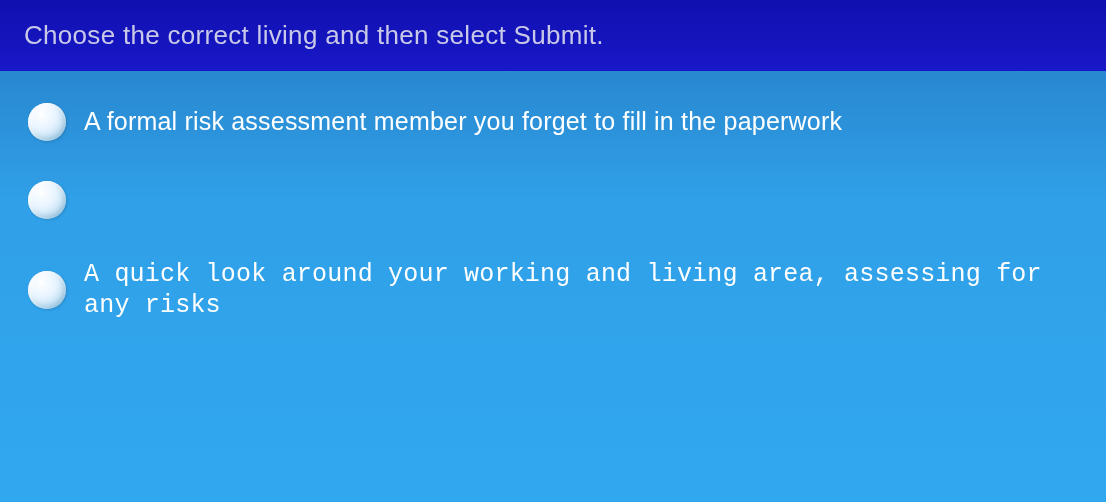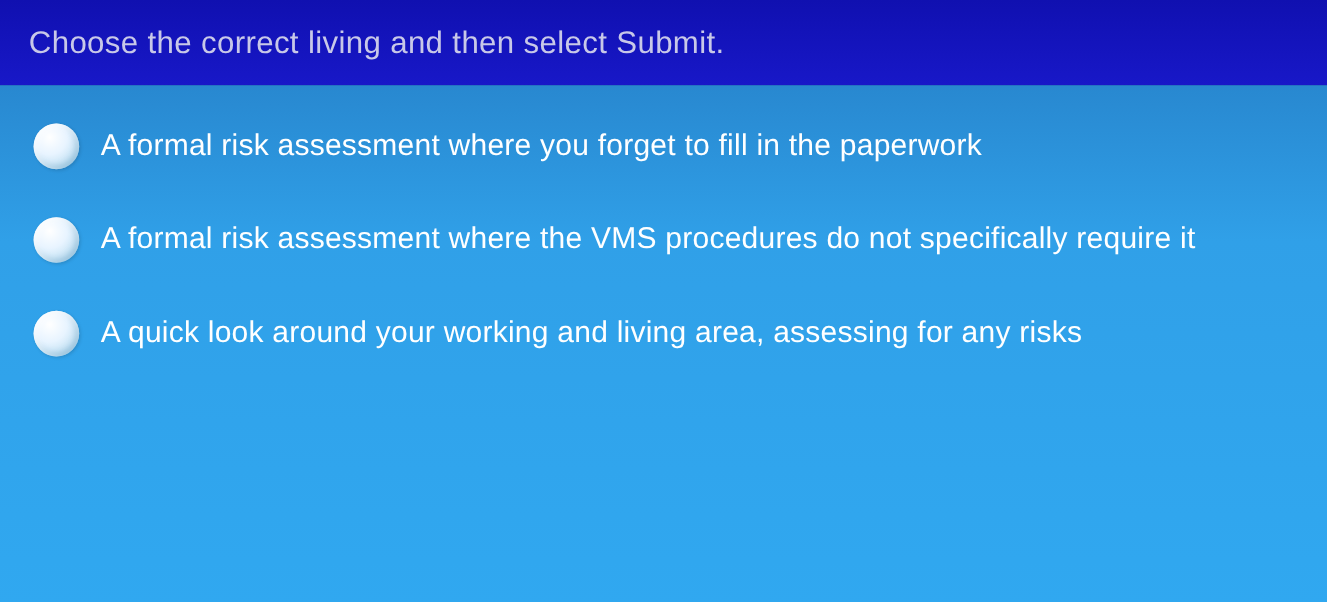--- a/index.html
+++ b/index.html
@@ -28,20 +28,21 @@
     }
     .option-row {
       display: flex;
       align-items: center;
       margin-bottom: 40px;
       cursor: pointer;
     }
     .option-row:nth-child(3),
     .option-row:nth-child(4) {
       margin-bottom: 36px;
+      font-family: Liberation Mono, monospace;
     }
     .radio-circle {
       width: 38px;
       height: 38px;
       min-width: 38px;
       border-radius: 50%;
       background: radial-gradient(circle at 35% 30%, #ffffff, #e8f4ff 40%, #b8dcf0 80%);
       box-shadow:
         inset 2px 2px 5px rgba(255,255,255,0.9),
         inset -2px -2px 5px rgba(80,140,180,0.4),
@@ -59,26 +60,25 @@
 <body>
 
 <div class="header">
   <span>Choose the correct living and then select Submit.</span>
 </div>
 
 <div class="options-panel">
 
   <div class="option-row">
     <div class="radio-circle"></div>
-    <div class="option-text">A formal risk assessment where you forget to fill in the paperwork</div>
+    <div class="option-text">A formal risk assessment member you forget to fill in the paperwork</div>
   </div>
 
   <div class="option-row">
     <div class="radio-circle"></div>
-    <div class="option-text">A formal risk assessment where the VMS procedures do not specifically require it</div>
   </div>
 
   <div class="option-row">
     <div class="radio-circle"></div>
     <div class="option-text">A quick look around your working and living area, assessing for any risks</div>
   </div>
 
 
 </div>
 

